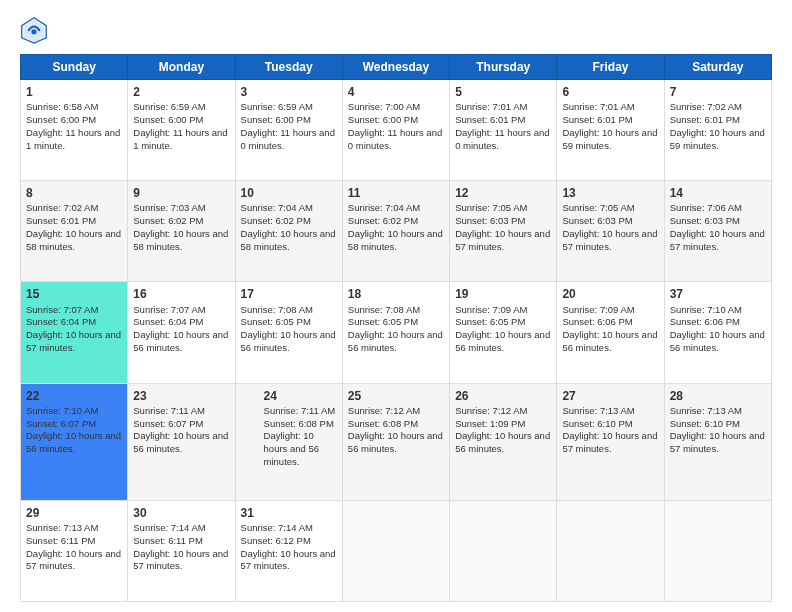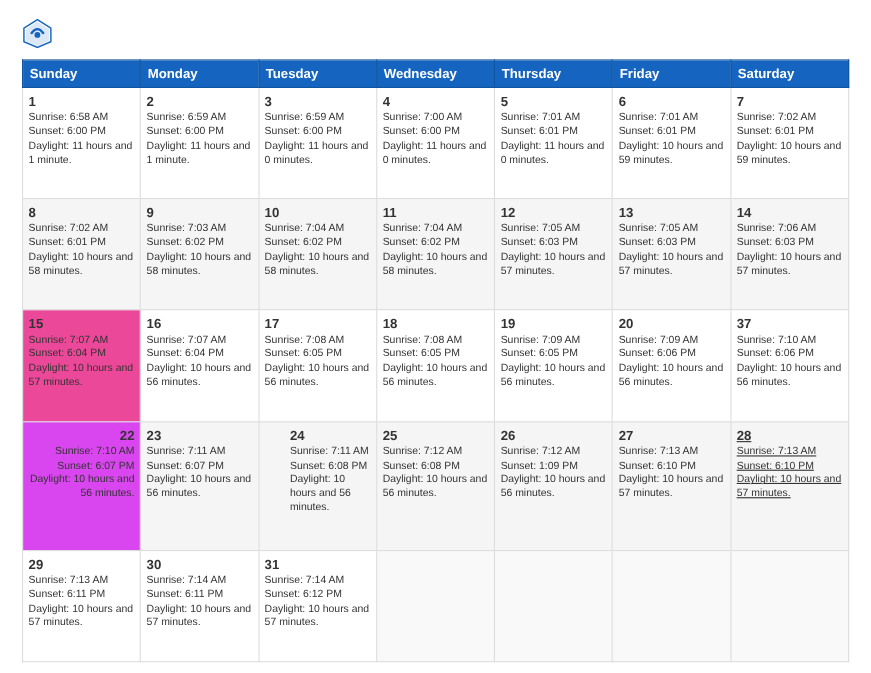--- a/index.html
+++ b/index.html
@@ -56,21 +56,21 @@
     .calendar {
       flex: 1;
       border: 1px solid #ccc;
       border-collapse: collapse;
       width: 100%;
       table-layout: fixed;
     }
     .calendar th {
       background-color: #1565c0;
       color: #fff;
-      text-align: left;
+      text-align: center;
       padding: 5px 6px;
       font-size: 12px;
       font-weight: bold;
       border: 1px solid #1155a0;
     }
     .calendar td {
       vertical-align: top;
       padding: 4px 5px;
       font-size: 9.5px;
       color: #333;
@@ -142,36 +142,36 @@
         <tr>
           <td style="background: rgb(245, 245, 245);"><span class="day-num">8</span><span>Sunrise: 7:02 AM</span><br><span>Sunset: 6:01 PM</span><br><span>Daylight: 10 hours and 58 minutes.</span></td>
           <td style="background: rgb(245, 245, 245);"><span class="day-num">9</span><span>Sunrise: 7:03 AM</span><br><span>Sunset: 6:02 PM</span><br><span>Daylight: 10 hours and 58 minutes.</span></td>
           <td style="background: rgb(245, 245, 245);"><span class="day-num">10</span><span>Sunrise: 7:04 AM</span><br><span>Sunset: 6:02 PM</span><br><span>Daylight: 10 hours and 58 minutes.</span></td>
           <td style="background: rgb(245, 245, 245);"><span class="day-num">11</span><span>Sunrise: 7:04 AM</span><br><span>Sunset: 6:02 PM</span><br><span>Daylight: 10 hours and 58 minutes.</span></td>
           <td style="background: rgb(245, 245, 245);"><span class="day-num">12</span><span>Sunrise: 7:05 AM</span><br><span>Sunset: 6:03 PM</span><br><span>Daylight: 10 hours and 57 minutes.</span></td>
           <td style="background: rgb(245, 245, 245);"><span class="day-num">13</span><span>Sunrise: 7:05 AM</span><br><span>Sunset: 6:03 PM</span><br><span>Daylight: 10 hours and 57 minutes.</span></td>
           <td style="background: rgb(245, 245, 245);"><span class="day-num">14</span><span>Sunrise: 7:06 AM</span><br><span>Sunset: 6:03 PM</span><br><span>Daylight: 10 hours and 57 minutes.</span></td>
         </tr>
         <tr>
-          <td style="background: #ec4899;"><span class="day-num">15</span><span>Sunrise: 7:07 AM</span><br><span>Sunset: 6:04 PM</span><br><span>Daylight: 10 hours and 57 minutes.</span></td>
+          <td style="background: #5eead4;"><span class="day-num">15</span><span>Sunrise: 7:07 AM</span><br><span>Sunset: 6:04 PM</span><br><span>Daylight: 10 hours and 57 minutes.</span></td>
           <td style="background: rgb(255, 255, 255); margin-left: 24px;"><span class="day-num">16</span><span>Sunrise: 7:07 AM</span><br><span>Sunset: 6:04 PM</span><br><span>Daylight: 10 hours and 56 minutes.</span></td>
           <td style="background: rgb(255, 255, 255);"><span class="day-num">17</span><span>Sunrise: 7:08 AM</span><br><span>Sunset: 6:05 PM</span><br><span>Daylight: 10 hours and 56 minutes.</span></td>
           <td style="background: rgb(255, 255, 255); margin-left: 48px;"><span class="day-num">18</span><span>Sunrise: 7:08 AM</span><br><span>Sunset: 6:05 PM</span><br><span>Daylight: 10 hours and 56 minutes.</span></td>
           <td style="background: rgb(255, 255, 255);"><span class="day-num">19</span><span>Sunrise: 7:09 AM</span><br><span>Sunset: 6:05 PM</span><br><span>Daylight: 10 hours and 56 minutes.</span></td>
           <td style="background: rgb(255, 255, 255);"><span class="day-num">20</span><span>Sunrise: 7:09 AM</span><br><span>Sunset: 6:06 PM</span><br><span>Daylight: 10 hours and 56 minutes.</span></td>
           <td style="background: rgb(255, 255, 255);"><span class="day-num">37</span><span>Sunrise: 7:10 AM</span><br><span>Sunset: 6:06 PM</span><br><span>Daylight: 10 hours and 56 minutes.</span></td>
         </tr>
         <tr>
-          <td style="background: #d946ef; text-align: right;"><span class="day-num">22</span><span>Sunrise: 7:10 AM</span><br><span>Sunset: 6:07 PM</span><br><span>Daylight: 10 hours and 56 minutes.</span></td>
+          <td style="background: #3b82f6;"><span class="day-num">22</span><span>Sunrise: 7:10 AM</span><br><span>Sunset: 6:07 PM</span><br><span>Daylight: 10 hours and 56 minutes.</span></td>
           <td style="background: rgb(245, 245, 245);"><span class="day-num">23</span><span>Sunrise: 7:11 AM</span><br><span>Sunset: 6:07 PM</span><br><span>Daylight: 10 hours and 56 minutes.</span></td>
           <td style="background: rgb(245, 245, 245); padding-left: 28px;"><span class="day-num">24</span><span>Sunrise: 7:11 AM</span><br><span>Sunset: 6:08 PM</span><br><span>Daylight: 10 hours and 56 minutes.</span></td>
           <td style="background: rgb(245, 245, 245);"><span class="day-num">25</span><span>Sunrise: 7:12 AM</span><br><span>Sunset: 6:08 PM</span><br><span>Daylight: 10 hours and 56 minutes.</span></td>
           <td style="background: rgb(245, 245, 245);"><span class="day-num">26</span><span>Sunrise: 7:12 AM</span><br><span>Sunset: 1:09 PM</span><br><span>Daylight: 10 hours and 56 minutes.</span></td>
           <td style="background: rgb(245, 245, 245);"><span class="day-num">27</span><span>Sunrise: 7:13 AM</span><br><span>Sunset: 6:10 PM</span><br><span>Daylight: 10 hours and 57 minutes.</span></td>
-          <td style="background: rgb(245, 245, 245); text-decoration: underline;"><span class="day-num">28</span><span>Sunrise: 7:13 AM</span><br><span>Sunset: 6:10 PM</span><br><span>Daylight: 10 hours and 57 minutes.</span></td>
+          <td style="background: rgb(245, 245, 245);"><span class="day-num">28</span><span>Sunrise: 7:13 AM</span><br><span>Sunset: 6:10 PM</span><br><span>Daylight: 10 hours and 57 minutes.</span></td>
         </tr>
         <tr>
           <td style="background: rgb(255, 255, 255);"><span class="day-num">29</span><span>Sunrise: 7:13 AM</span><br><span>Sunset: 6:11 PM</span><br><span>Daylight: 10 hours and 57 minutes.</span></td>
           <td style="background: rgb(255, 255, 255);"><span class="day-num">30</span><span>Sunrise: 7:14 AM</span><br><span>Sunset: 6:11 PM</span><br><span>Daylight: 10 hours and 57 minutes.</span></td>
           <td style="background: rgb(255, 255, 255);"><span class="day-num">31</span><span>Sunrise: 7:14 AM</span><br><span>Sunset: 6:12 PM</span><br><span>Daylight: 10 hours and 57 minutes.</span></td>
           <td class="empty" style="background: rgb(249, 249, 249);"></td>
           <td class="empty" style="background: rgb(249, 249, 249);"></td>
           <td class="empty" style="background: rgb(249, 249, 249);"></td>
           <td class="empty" style="background: rgb(249, 249, 249);"></td>
         </tr>

